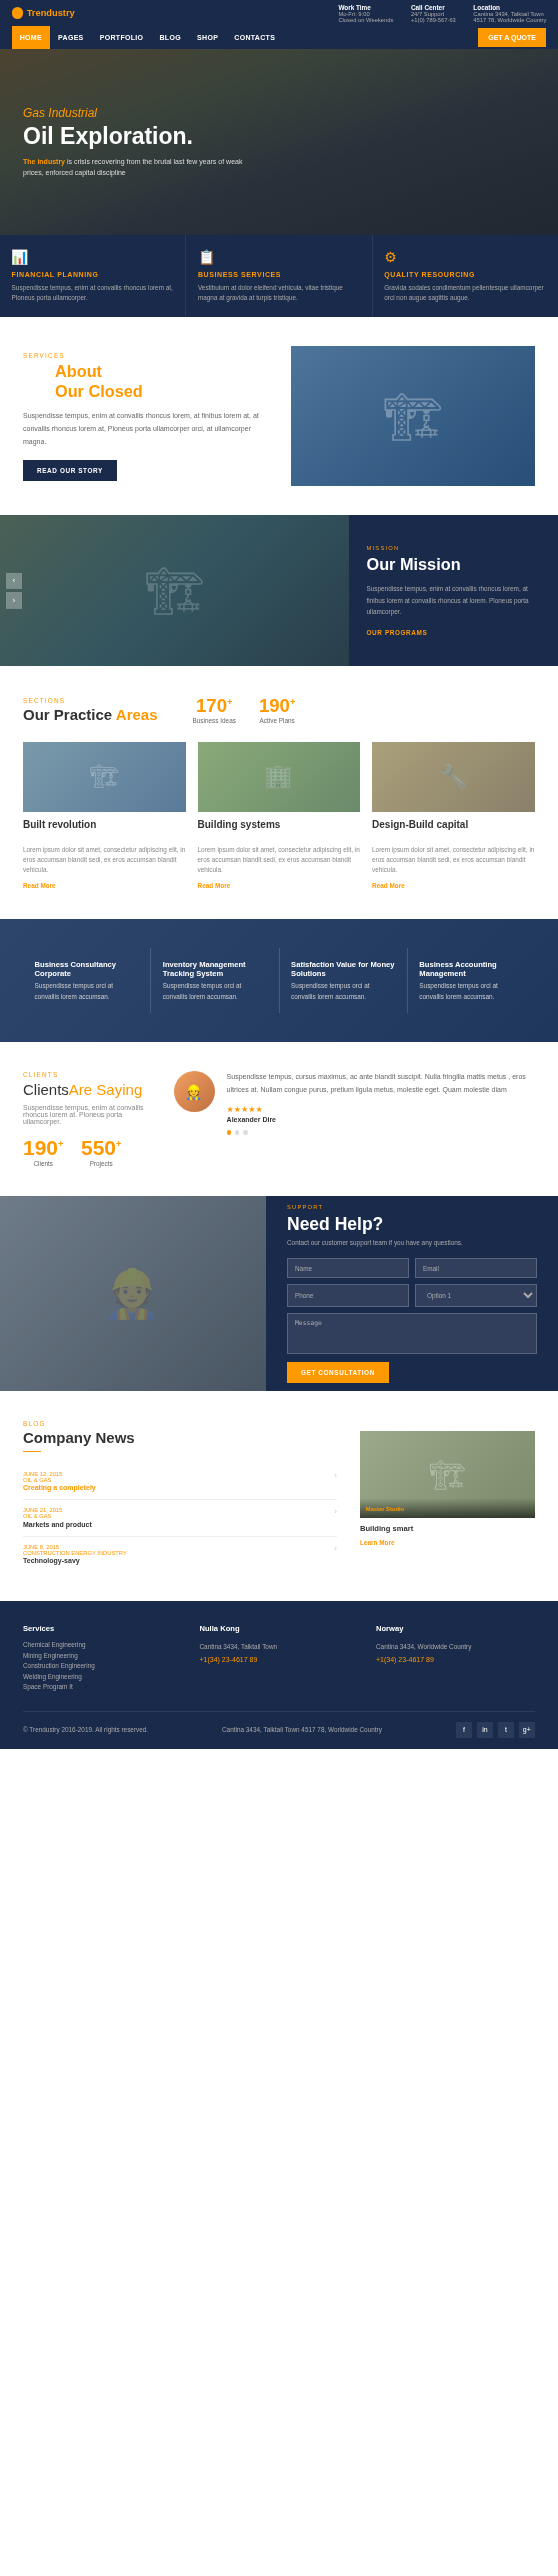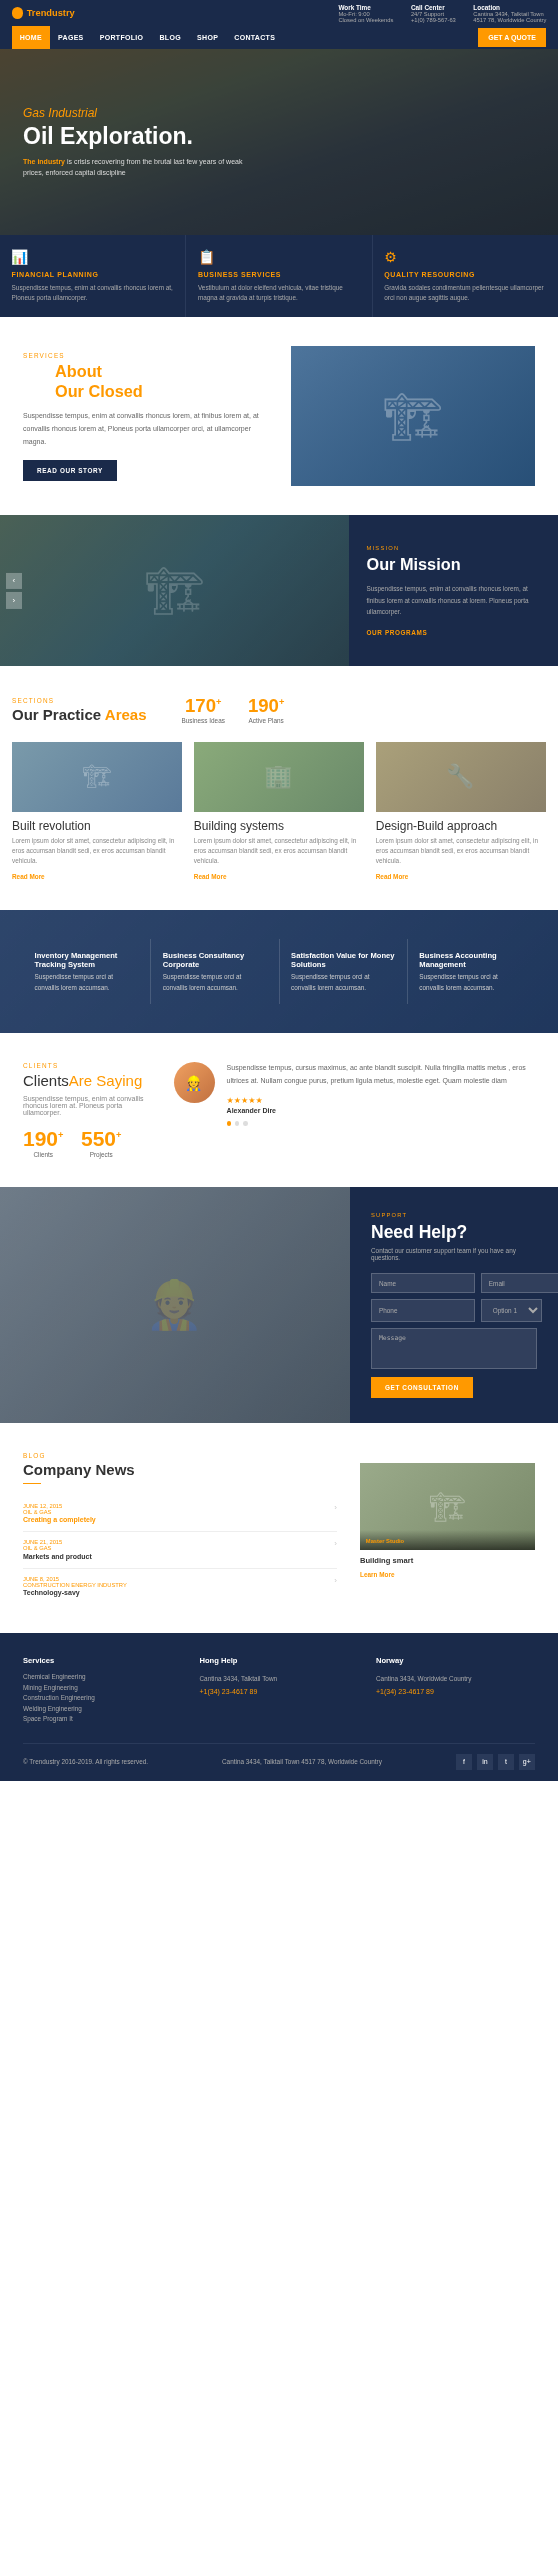--- a/index.html
+++ b/index.html
@@ -52,36 +52,36 @@
     .mission-section { display: flex; height: 151px; }
     .mission-left { flex: 1; background: linear-gradient(rgba(0,0,0,0.4), rgba(0,0,0,0.4)), linear-gradient(135deg, #6a8a7a, #4a6a8a); position: relative; display: flex; align-items: center; justify-content: center; }
     .mission-arrow { background: rgba(255,255,255,0.3); color: #fff; width: 16.3px; height: 16.3px; display: flex; align-items: center; justify-content: center; font-size: 8.1px; cursor: pointer; }
     .mission-right { width: 209px; background: #1a2a4a; color: #fff; padding: 17.5px; display: flex; flex-direction: column; justify-content: center; }
     .mission-tag { color: #f90; font-size: 5.8px; text-transform: uppercase; letter-spacing: 1.2px; margin-bottom: 3.5px; }
     .mission-title { font-size: 16.3px; font-weight: 900; margin-bottom: 9.3px; }
     .mission-text { font-size: 6.4px; color: #aaa; line-height: 1.8; margin-bottom: 11.6px; }
     .mission-link { color: #f90; font-size: 6.4px; text-transform: uppercase; letter-spacing: 0.6px; text-decoration: none; font-weight: bold; }
 
     
-    .practice-section { padding: 29px 12px; }
+    .practice-section { padding: 29px 23px; }
     .practice-header { display: flex; align-items: center; gap: 35px; margin-bottom: 17.5px; }
     .practice-title { font-size: 15px; font-weight: 900; }
     .practice-title span { color: #333; }
     .practice-title em { color: #f90; font-style: normal; }
     .practice-stats { display: flex; gap: 23px; }
     .stat-item { text-align: center; }
     .stat-num { font-size: 18.6px; font-weight: 900; color: #f90; }
     .stat-num sup { font-size: 9.3px; }
     .stat-label { font-size: 6.4px; color: #666; }
     .practice-cards { display: flex; gap: 11.6px; }
     .practice-card { flex: 1; }
     .practice-img { height: 70px; background: linear-gradient(135deg, #7a9aaa, #5a7a9a); margin-bottom: 7px; }
     .practice-img.img2 { background: linear-gradient(135deg, #8aaa7a, #6a8a6a); }
     .practice-img.img3 { background: linear-gradient(135deg, #aaa07a, #8a806a); }
-    .practice-card h4 { font-size: 12px; font-weight: normal; margin-bottom: 3px; }
+    .practice-card h4 { font-size: 10px; font-weight: bold; margin-bottom: 15px; }
     .practice-card p { font-size: 6.4px; color: #888; line-height: 1.6; margin-bottom: 5.8px; }
     .read-more { color: #f90; font-size: 6.4px; text-decoration: none; font-weight: bold; }
 
     
     .services-banner { background: linear-gradient(rgba(20,40,80,0.7), rgba(20,40,80,0.7)), linear-gradient(135deg, #6a8aaa, #3a5a7a); padding: 29px 23px; display: flex; gap: 0; }
     .service-banner-item { flex: 1; padding: 11.6px; color: #fff; border-right: 0.6px solid rgba(255,255,255,0.15); }
     .service-banner-item:last-child { border-right: none; }
     .service-banner-item h4 { font-size: 7.6px; font-weight: bold; margin-bottom: 3.5px; }
     .service-banner-item p { font-size: 6.4px; color: #ccc; line-height: 1.6; }
 
@@ -98,21 +98,21 @@
     .client-quote p { font-size: 7px; color: #666; line-height: 1.8; margin-bottom: 7px; }
     .client-stars { color: #f90; font-size: 8.1px; margin-bottom: 2.3px; }
     .client-name { font-size: 7px; font-weight: bold; color: #333; }
     .client-dots { display: flex; gap: 3.5px; margin-top: 7px; }
     .client-dot { width: 4.7px; height: 4.7px; border-radius: 50%; background: #ddd; }
     .client-dot.active { background: #f90; }
 
     
     .help-section { background: #1a2a4a; display: flex; min-height: 175px; }
     .help-left { flex: 1; background: linear-gradient(rgba(0,0,0,0.3), rgba(0,0,0,0.3)), linear-gradient(135deg, #8a9aaa, #5a6a7a); position: relative; }
-    .help-right { width: 208px; padding: 25px 21px; color: #fff; }
+    .help-right { width: 292px; padding: 8px 21px; color: #fff; }
     .help-tag { color: #f90; font-size: 5.8px; text-transform: uppercase; letter-spacing: 1.2px; margin-bottom: 3.5px; }
     .help-title { font-size: 17.5px; font-weight: 900; margin-bottom: 4.7px; }
     .help-sub { font-size: 6.4px; color: #aaa; margin-bottom: 11.6px; }
     .form-row { display: flex; gap: 5.8px; margin-bottom: 5.8px; }
     .form-input { flex: 1; background: rgba(255,255,255,0.1); border: 0.6px solid rgba(255,255,255,0.2); color: #fff; padding: 5.8px 7px; font-size: 6.4px; outline: none; }
     .form-input::placeholder { color: #aaa; }
     .form-select { flex: 1; background: rgba(255,255,255,0.1); border: 0.6px solid rgba(255,255,255,0.2); color: #aaa; padding: 5.8px 7px; font-size: 6.4px; outline: none; }
     .form-textarea { width: 100%; background: rgba(255,255,255,0.1); border: 0.6px solid rgba(255,255,255,0.2); color: #fff; padding: 5.8px 7px; font-size: 6.4px; outline: none; height: 41px; resize: none; margin-bottom: 8.1px; display: block; }
     .form-textarea::placeholder { color: #aaa; }
     .btn-orange { background: #f90; color: #fff; padding: 7px 14px; font-size: 6.4px; font-weight: bold; text-transform: uppercase; letter-spacing: 0.6px; border: none; cursor: pointer; }
@@ -295,34 +295,34 @@
           <span style="font-size:23px;opacity:0.3;color:#fff;">🏢</span>
         </div>
       <h4>Building systems</h4>
       <p>Lorem ipsum dolor sit amet, consectetur adipiscing elit, in eros accumsan blandit sedi, ex eros accumsan blandit vehicula.</p>
       <a href="#" class="read-more">Read More</a>
     </div>
     <div class="practice-card">
       <div class="practice-img img3" style="background:linear-gradient(135deg,#aaa07a,#8a806a);display:flex;align-items:center;justify-content:center;">
           <span style="font-size:23px;opacity:0.3;color:#fff;">🔧</span>
         </div>
-      <h4>Design-Build approach</h4>
+      <h4>Design-Build capital</h4>
       <p>Lorem ipsum dolor sit amet, consectetur adipiscing elit, in eros accumsan blandit sedi, ex eros accumsan blandit vehicula.</p>
       <a href="#" class="read-more">Read More</a>
     </div>
   </div>
 </section>
 
 <section class="services-banner">
   <div class="service-banner-item">
+    <h4>Business Consultancy Corporate</h4>
+    <p>Suspendisse tempus orci at convallis lorem accumsan.</p>
+  </div>
+  <div class="service-banner-item">
     <h4>Inventory Management Tracking System</h4>
-    <p>Suspendisse tempus orci at convallis lorem accumsan.</p>
-  </div>
-  <div class="service-banner-item">
-    <h4>Business Consultancy Corporate</h4>
     <p>Suspendisse tempus orci at convallis lorem accumsan.</p>
   </div>
   <div class="service-banner-item">
     <h4>Satisfaction Value for Money Solutions</h4>
     <p>Suspendisse tempus orci at convallis lorem accumsan.</p>
   </div>
   <div class="service-banner-item">
     <h4>Business Accounting Management</h4>
     <p>Suspendisse tempus orci at convallis lorem accumsan.</p>
   </div>
@@ -446,21 +446,21 @@
       <h4>Services</h4>
       <ul>
         <li><a href="#">Chemical Engineering</a></li>
         <li><a href="#">Mining Engineering</a></li>
         <li><a href="#">Construction Engineering</a></li>
         <li><a href="#">Welding Engineering</a></li>
         <li><a href="#">Space Program It</a></li>
       </ul>
     </div>
     <div class="footer-col">
-      <h4>Hong Help</h4>
+      <h4>Nulla Kong</h4>
       <div class="footer-address">Cantina 3434, Talktail Town</div>
       <div class="footer-phone">+1(34) 23-4617 89</div>
     </div>
     <div class="footer-col">
       <h4>Norway</h4>
       <div class="footer-address">Cantina 3434, Worldwide Country</div>
       <div class="footer-phone">+1(34) 23-4617 89</div>
     </div>
   </div>
   <div class="footer-bottom">

